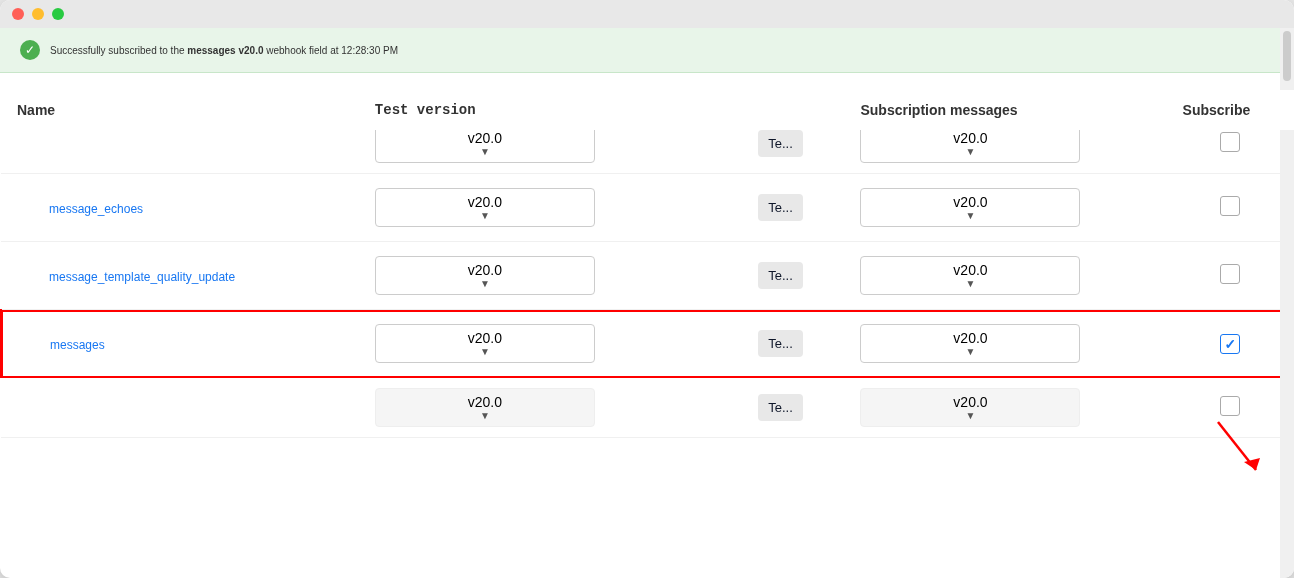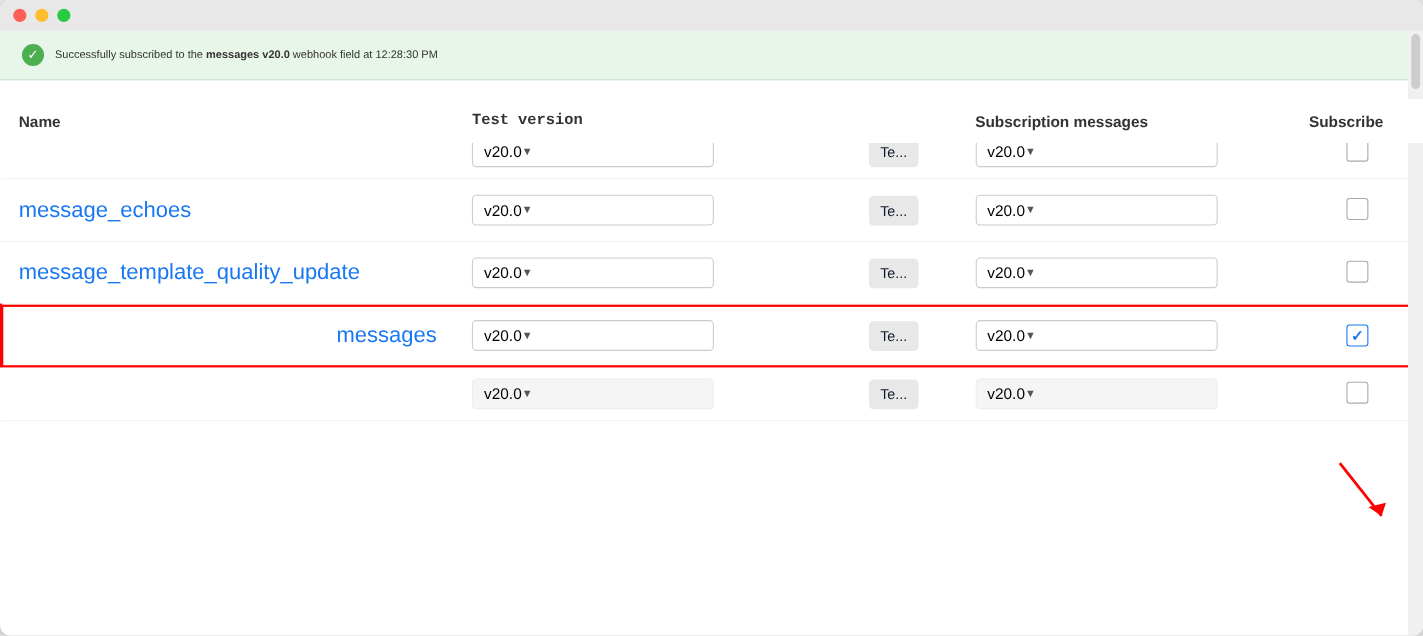--- a/index.html
+++ b/index.html
@@ -105,33 +105,35 @@
     }
 
     tbody td {
       padding: 14px 16px;
       vertical-align: middle;
     }
 
     .name-link {
       color: #1877f2;
       text-decoration: none;
-      font-size: 20px;
+      font-size: 12px;
+      margin-left: 32px;
     }
 
     .version-select {
       display: flex;
       align-items: center;
       border: 1px solid #ccc;
       border-radius: 4px;
       padding: 5px 10px;
       background: #fff;
       width: 220px;
       cursor: pointer;
       font-size: 14px;
+      flex-direction: column;
     }
     .version-select .caret {
       font-size: 10px;
       color: #555;
     }
 
     .test-btn {
       background: #e8e8e8;
       border: none;
       border-radius: 4px;
@@ -170,21 +172,20 @@
       font-weight: bold;
     }
 
     .highlighted-row {
       outline: 2px solid red;
       outline-offset: -2px;
       position: relative;
     }
     .highlighted-row td:first-child {
       border-left: 2px solid red;
-      text-align: right;
     }
 
     .col-name { width: 280px; }
     .col-test { width: 300px; font-family: Liberation Mono, monospace; }
     .col-test-btn { width: 80px; }
     .col-sub { width: 220px; }
     .col-subscribe { width: 80px; }
 
     .partial-row td {
       padding: 10px 16px;

